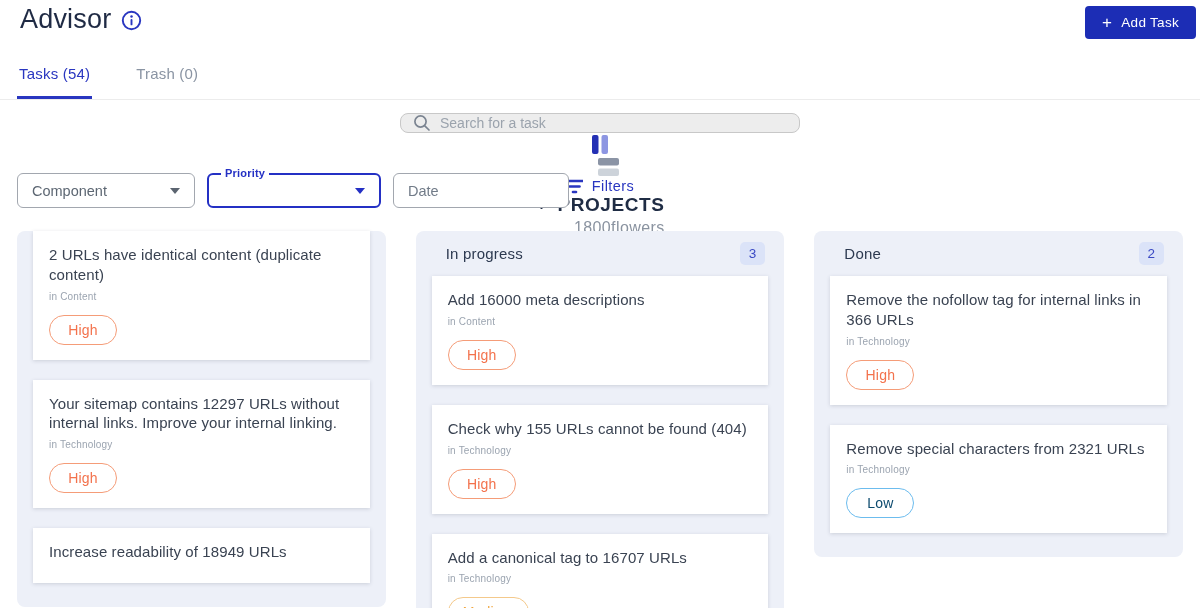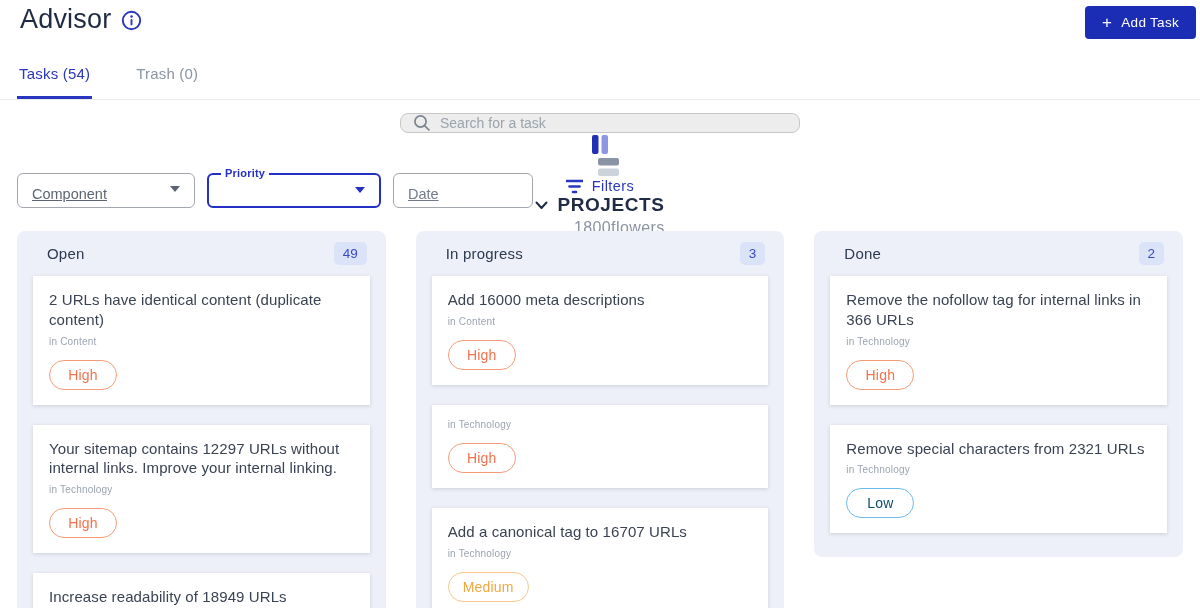--- a/index.html
+++ b/index.html
@@ -60,34 +60,34 @@
   .projects { text-align: right; cursor: pointer; }
   .projects-row { display: inline-flex; align-items: center; gap: 9px; }
   .projects-label { font-size: 19px; font-weight: bold; color: #1f2c44; letter-spacing: .6px; }
   .project-name { font-size: 16px; color: #8a93a0; letter-spacing: .4px; margin-top: 3px; font-weight: 500; }
 
   
   .filter-row { display: flex; gap: 12px; padding: 0 17px; margin-top: 20px; }
   .select {
     position: relative; width: 178px; height: 35px;
     border: 1px solid #a2a7af; border-radius: 6px;
-    display: flex; justify-content: space-between;
-    padding: 12px 14px; font-size: 14.5px; color: #5c6672; cursor: pointer; background: #fff; text-decoration: underline;
+    display: flex; align-items: center; justify-content: space-between;
+    padding: 12px 14px; font-size: 14.5px; color: #5c6672; cursor: pointer; background: #fff;
   }
   .caret {
     width: 0; height: 0; border-left: 5px solid transparent;
     border-right: 5px solid transparent; border-top: 6px solid #5b6470;
   }
   .select.focused { border: 2px solid #2430c4; width: 174px; }
   .select.focused .caret { border-top-color: #2430c4; }
   .float-label {
     position: absolute; top: -8px; left: 12px; background: #fff; padding: 0 4px;
     font-size: 11px; font-weight: bold; color: #2430c4; letter-spacing: .2px;
   }
-  .select.plain { width: 140px; color: #717b88; }
+  .select.plain { width: 176px; color: #717b88; }
 
   
   .board { display: flex; gap: 30px; align-items: flex-start; padding: 0 17px; margin-top: 23px; }
   .column { flex: 1; background: #edf0f8; border-radius: 8px; padding: 0 16px 24px; }
   .col-header {
     height: 45px; display: flex; align-items: center; justify-content: space-between;
     padding-left: 14px; padding-right: 3px;
   }
   .col-title { font-size: 15px; font-weight: 500; color: #2c3950; letter-spacing: .2px; }
   .col-count {
@@ -206,24 +206,20 @@
       <span class="caret"></span>
     </div>
     <div class="select plain">
       <span>Date</span>
     </div>
   </div>
 
   <div class="board">
 
     <div class="column">
-      <div class="col-header">
-        <span class="col-title">Open</span>
-        <span class="col-count">49</span>
-      </div>
       <div class="card">
         <div class="card-title">2 URLs have identical content (duplicate content)</div>
         <div class="card-cat">in Content</div>
         <span class="pill pill-high">High</span>
       </div>
       <div class="card">
         <div class="card-title">Your sitemap contains 12297 URLs without internal links. Improve your internal linking.</div>
         <div class="card-cat">in Technology</div>
         <span class="pill pill-high">High</span>
       </div>
@@ -237,20 +233,21 @@
       <div class="col-header">
         <span class="col-title">In progress</span>
         <span class="col-count">3</span>
       </div>
       <div class="card">
         <div class="card-title">Add 16000 meta descriptions</div>
         <div class="card-cat">in Content</div>
         <span class="pill pill-high">High</span>
       </div>
       <div class="card">
+        <div class="card-title">Check why 155 URLs cannot be found (404)</div>
         <div class="card-cat">in Technology</div>
         <span class="pill pill-high">High</span>
       </div>
       <div class="card">
         <div class="card-title">Add a canonical tag to 16707 URLs</div>
         <div class="card-cat">in Technology</div>
         <span class="pill pill-medium">Medium</span>
       </div>
     </div>
 

